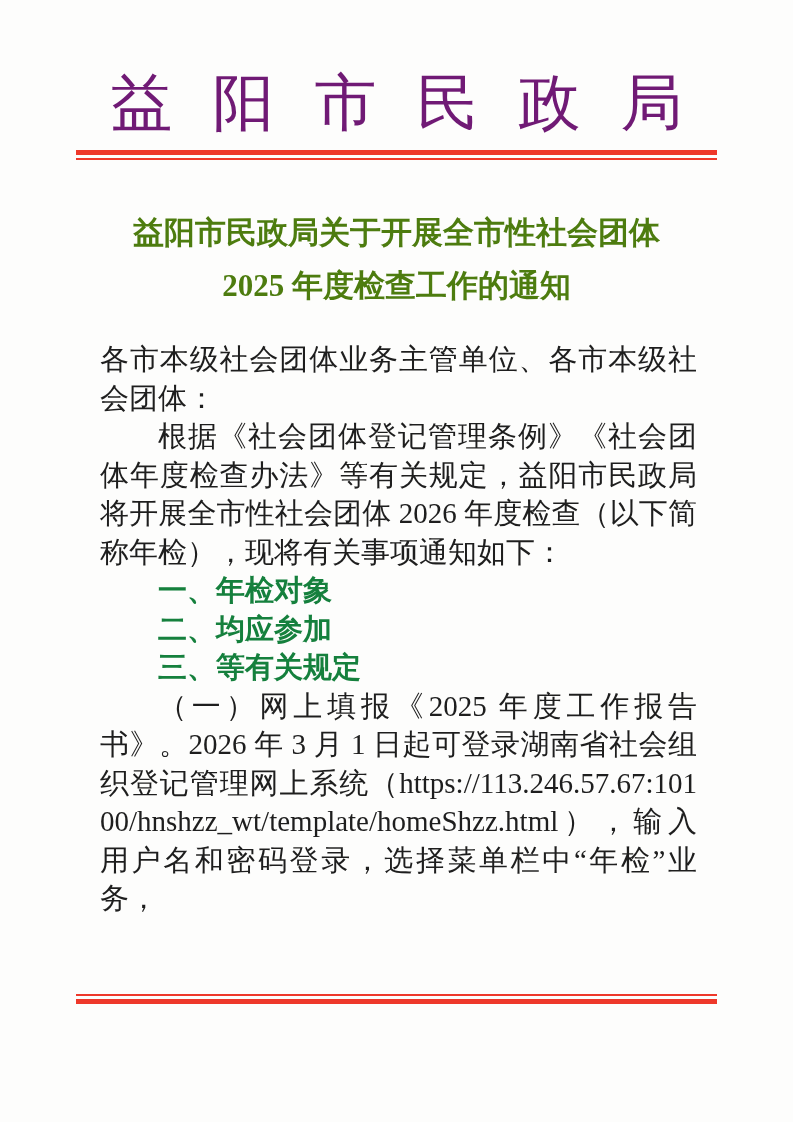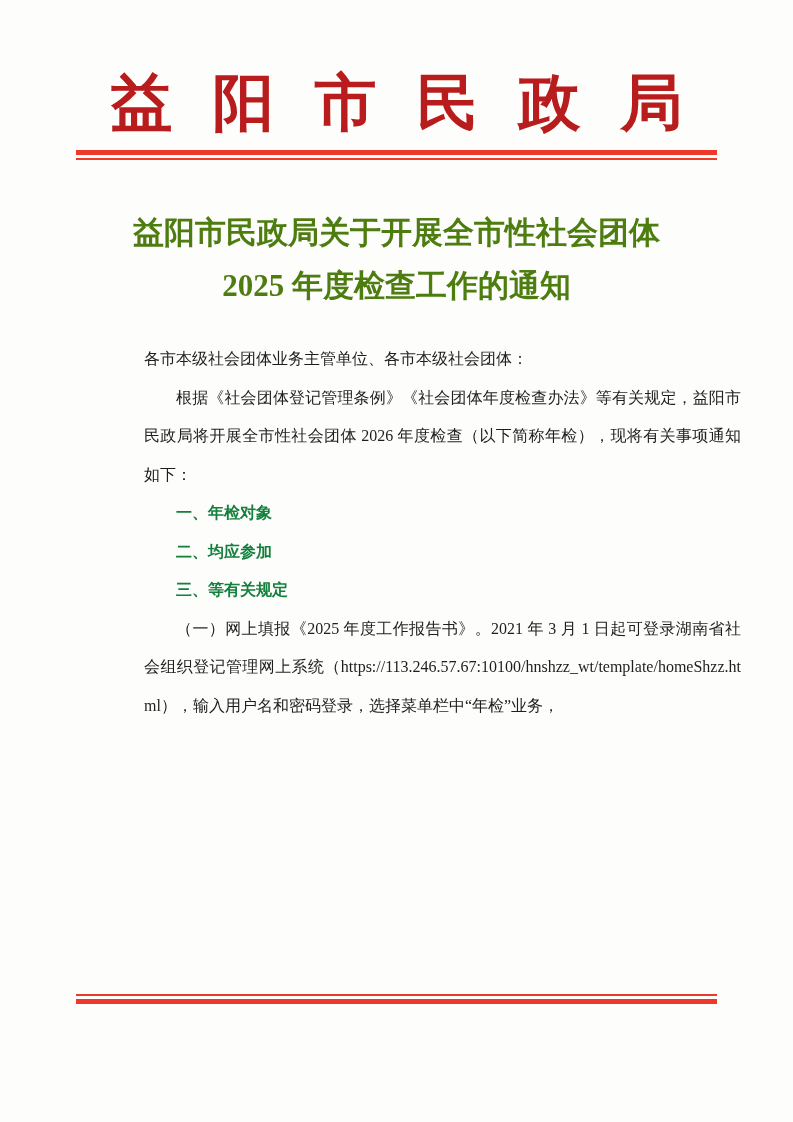--- a/index.html
+++ b/index.html
@@ -23,22 +23,22 @@
     position: absolute;
     top: 72px;
     left: 0;
     right: 0;
     text-align: center;
     white-space: nowrap;
   }
   .letterhead .agency-name {
     display: inline-block;
     font-size: 62px;
-    font-weight: bold;
-    color: #b91c1c;
+    font-weight: normal;
+    color: #701a75;
     letter-spacing: 40px;
     margin-right: -40px; 
     line-height: 1;
   }
 
   
   .rule-block {
     position: absolute;
     left: 76px;
     width: 641px;
@@ -65,25 +65,24 @@
     line-height: 53px;
     color: #4d7c0f;
   }
 
   
   .doc-body {
     position: absolute;
     top: 340px;
     left: 100px;
     width: 597px;
-    font-size: 16px;
+    font-size: 29px;
     line-height: 38.5px;
     text-align: justify;
     text-justify: inter-ideograph;
-    margin-left: 44px;
   }
   .para {
     margin: 0;
     text-indent: 2em;
     word-break: break-all;
   }
   .para.salutation {
     text-indent: 0;
   }
   .para.heading {
@@ -118,21 +117,21 @@
     <p class="para">根据《社会团体登记管理条例》《社会团体年度检查办法》等有关规定，益阳市民政局将开展全市性社会团体 2026 年度检查（以下简称年检），现将有关事项通知如下：</p>
 
     <p class="para heading">一、年检对象</p>
 
 
     <p class="para heading">二、均应参加</p>
 
 
     <p class="para heading">三、等有关规定</p>
 
-    <p class="para">（一）网上填报《2025 年度工作报告书》。2021 年 3 月 1 日起可登录湖南省社会组织登记管理网上系统（https://113.246.57.67:10100/hnshzz_wt/template/homeShzz.html），输入用户名和密码登录，选择菜单栏中“年检”业务，</p>
+    <p class="para">（一）网上填报《2025 年度工作报告书》。2026 年 3 月 1 日起可登录湖南省社会组织登记管理网上系统（https://113.246.57.67:10100/hnshzz_wt/template/homeShzz.html），输入用户名和密码登录，选择菜单栏中“年检”业务，</p>
   </div>
 
   <div class="rule-block rule-bottom">
     <div class="rule thin"></div>
     <div class="rule-gap"></div>
     <div class="rule thick"></div>
   </div>
 
 </div>
 

